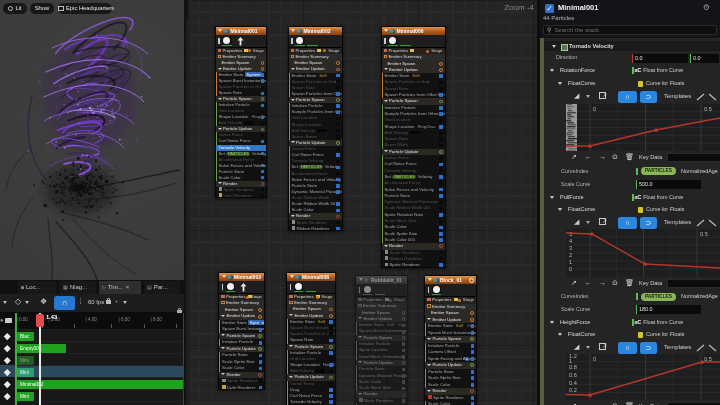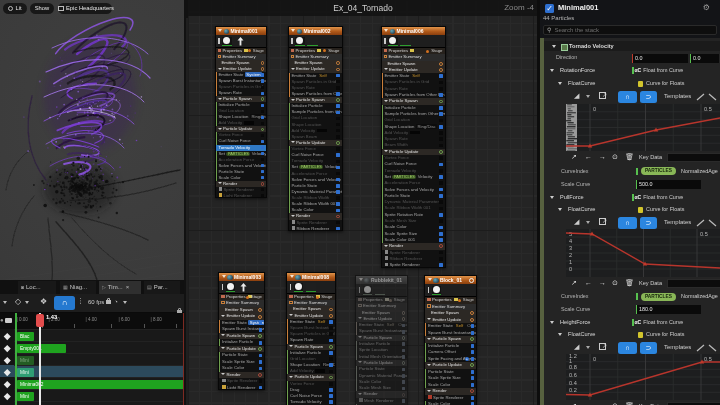--- a/index.html
+++ b/index.html
@@ -713,21 +713,20 @@
         <circle cx="92.5" cy="178.1" r="0.4" fill="#6b34b8" opacity="0.74"></circle>
         <circle cx="92.3" cy="170.2" r="0.4" fill="#6b34b8" opacity="0.49"></circle>
       </svg>
       <div style="position:absolute;left:3px;top:3px;width:24px;height:11px;background:rgba(16,16,16,.82);border-radius:6px;color:#e6e6e6;font-size:5.8px;line-height:11px;text-align:center;white-space:nowrap;"><span style="display:inline-block;width:5px;height:5px;border:1px solid #bbb;border-radius:50%;box-sizing:border-box;margin-right:2px;vertical-align:-0.5px;"></span>Lit</div>
       <div style="position:absolute;left:30px;top:3px;width:24px;height:11px;background:rgba(16,16,16,.82);border-radius:6px;color:#e6e6e6;font-size:5.8px;line-height:11px;text-align:center;white-space:nowrap;">Show</div>
       <div style="position:absolute;left:58px;top:3px;width:54px;height:11px;background:rgba(16,16,16,.82);border-radius:6px;color:#e6e6e6;font-size:5.8px;line-height:11px;text-align:center;white-space:nowrap;"><span style="display:inline-block;width:6px;height:4.5px;border:1px solid #bbb;box-sizing:border-box;margin-right:2px;vertical-align:-0.5px;"></span>Epic Headquarters</div>
     </div>
     <div style="position:absolute;left:184px;top:0;width:4px;height:405px;background:#111;"></div>
     <div style="position:absolute;left:186px;top:18px;width:1.5px;height:387px;background:#3a3a3a;opacity:.35;"></div>
     <div style="position:absolute;left:188px;top:0;width:350px;height:405px;overflow:hidden;background:repeating-linear-gradient(to right, #1c1c1c 0, #1c1c1c 1px, transparent 1px, transparent 115px),repeating-linear-gradient(to bottom, #1c1c1c 0, #1c1c1c 1px, transparent 1px, transparent 115px),repeating-linear-gradient(to right, #292929 0, #292929 1px, transparent 1px, transparent 11.5px),repeating-linear-gradient(to bottom, #292929 0, #292929 1px, transparent 1px, transparent 11.5px),#242424;">
-      <div style="position:absolute;left:0;top:0;width:350px;height:16px;background:rgba(20,20,20,.92);color:#cfcfcf;font-size:8.5px;line-height:16px;text-align:center;">Ex_04_Tornado</div>
       <div style="position:absolute;right:4px;top:0;height:16px;color:#8a8a8a;font-size:8px;line-height:16px;">Zoom -4</div>
       <div style="position:absolute;left:26.5px;top:26px;width:52.5px;height:172px;background:#141414;border:1px solid #070707;box-sizing:border-box;box-shadow:0 1px 3px rgba(0,0,0,.6);overflow:hidden;">
         <div style="position:relative;height:8.0px;background:linear-gradient(#e0934a,#b05a1a 55%,#8a3f0e);color:#fff;font-size:5px;font-weight:bold;line-height:8.0px;white-space:nowrap;overflow:hidden;"><span style="display:inline-block;width:0;height:0;border-left:2.2px solid transparent;border-right:2.2px solid transparent;border-top:3px solid #f4e2d0;margin:0 1.5px 1px 2.5px;"></span><span style="display:inline-block;width:5.5px;height:5.5px;border-radius:50%;background:radial-gradient(circle at 35% 35%, #6ab, #123);vertical-align:-1px;margin-right:1.5px;"></span>Minimal001</div>
         <div style="position:relative;height:13.0px;background:#1e1e1e;border-bottom:1px solid #000;box-sizing:border-box;">
           <span style="position:absolute;left:2.5px;top:3px;width:1.6px;height:6px;background:#c8c8c8;"></span>
           <span style="position:absolute;left:6.5px;top:1.5px;width:9.5px;height:8px;background:#131313;"></span>
           <span style="position:absolute;left:7.8px;top:2px;width:7px;height:7px;border-radius:50%;background:#f2f2f2;"></span>
           <span style="position:absolute;left:6.5px;top:9.5px;width:9.5px;height:1.6px;background:#2e9e2e;"></span>
           <svg style="position:absolute;left:21px;top:2px;" width="7" height="9" viewBox="0 0 7 9">
             <path d="M3.5 0 L6.5 3.5 L4.4 3.5 L4.4 8.5 L2.6 8.5 L2.6 3.5 L0.5 3.5 Z" fill="#e8e8e8"></path>

